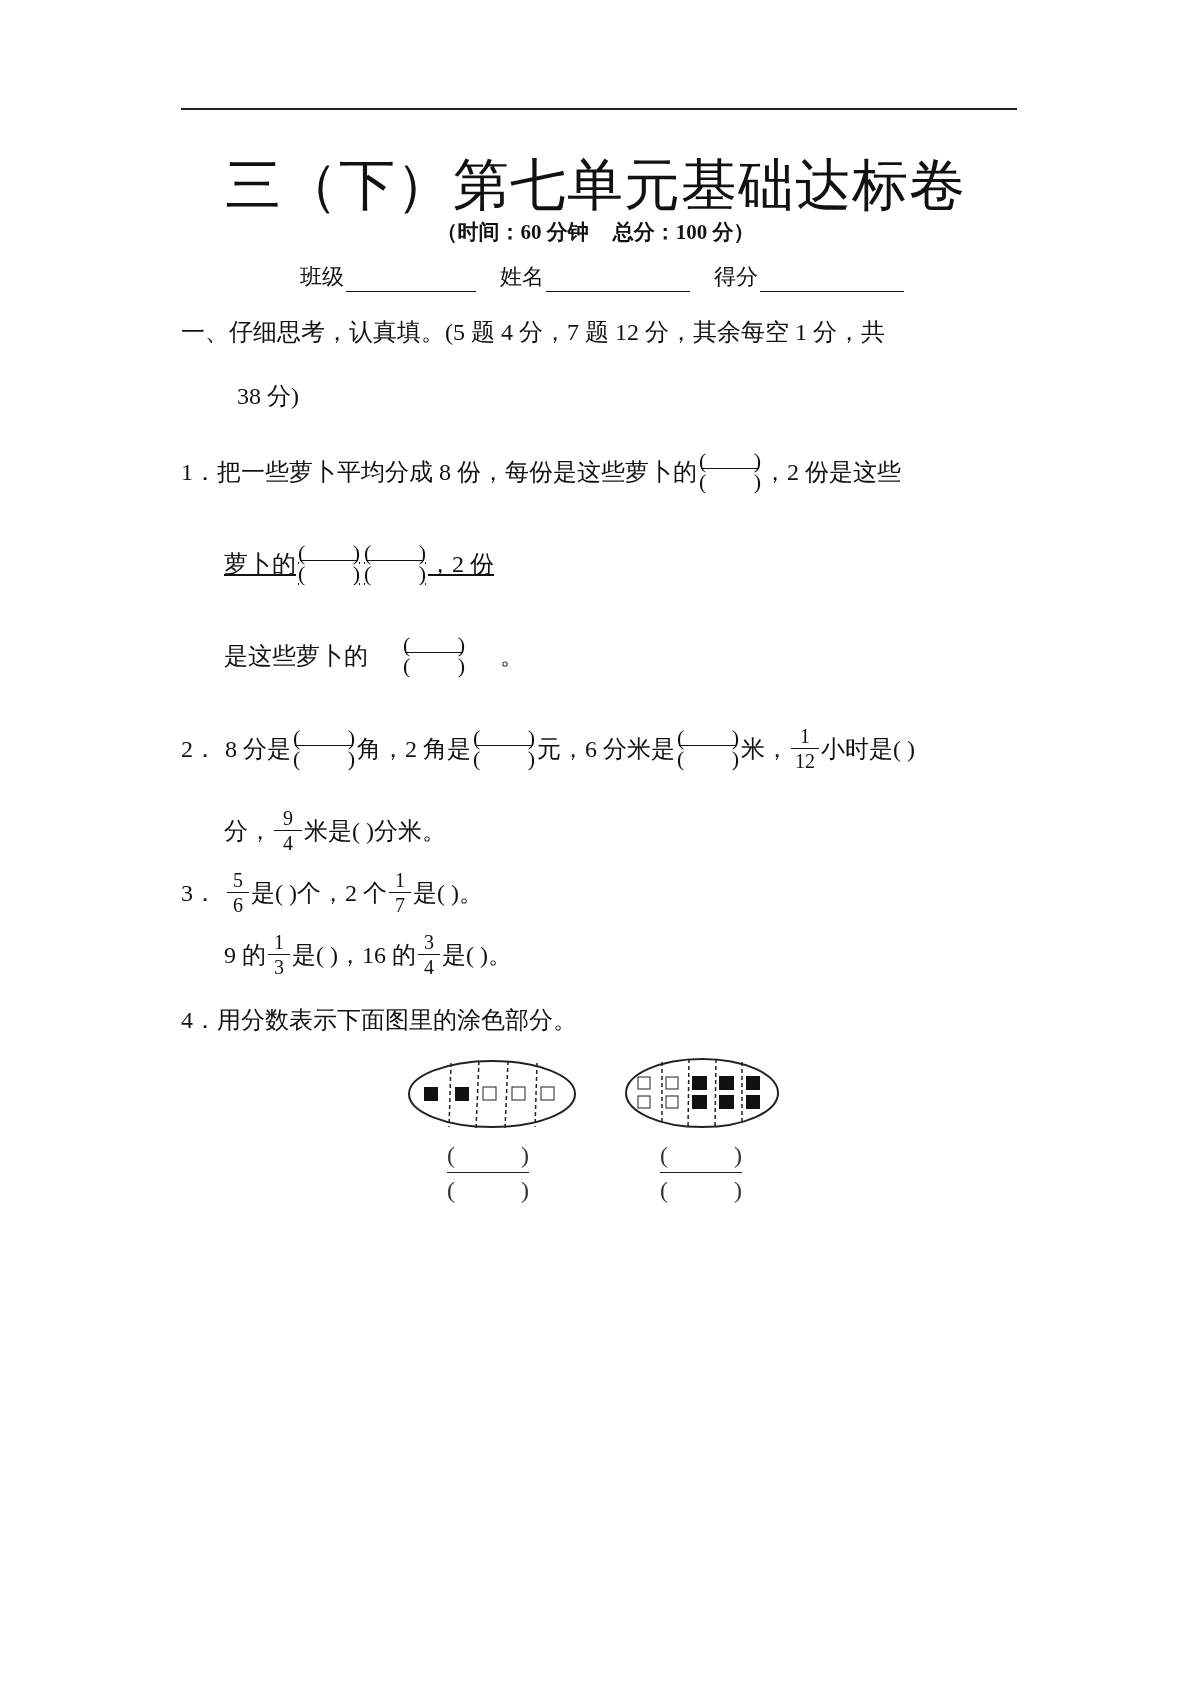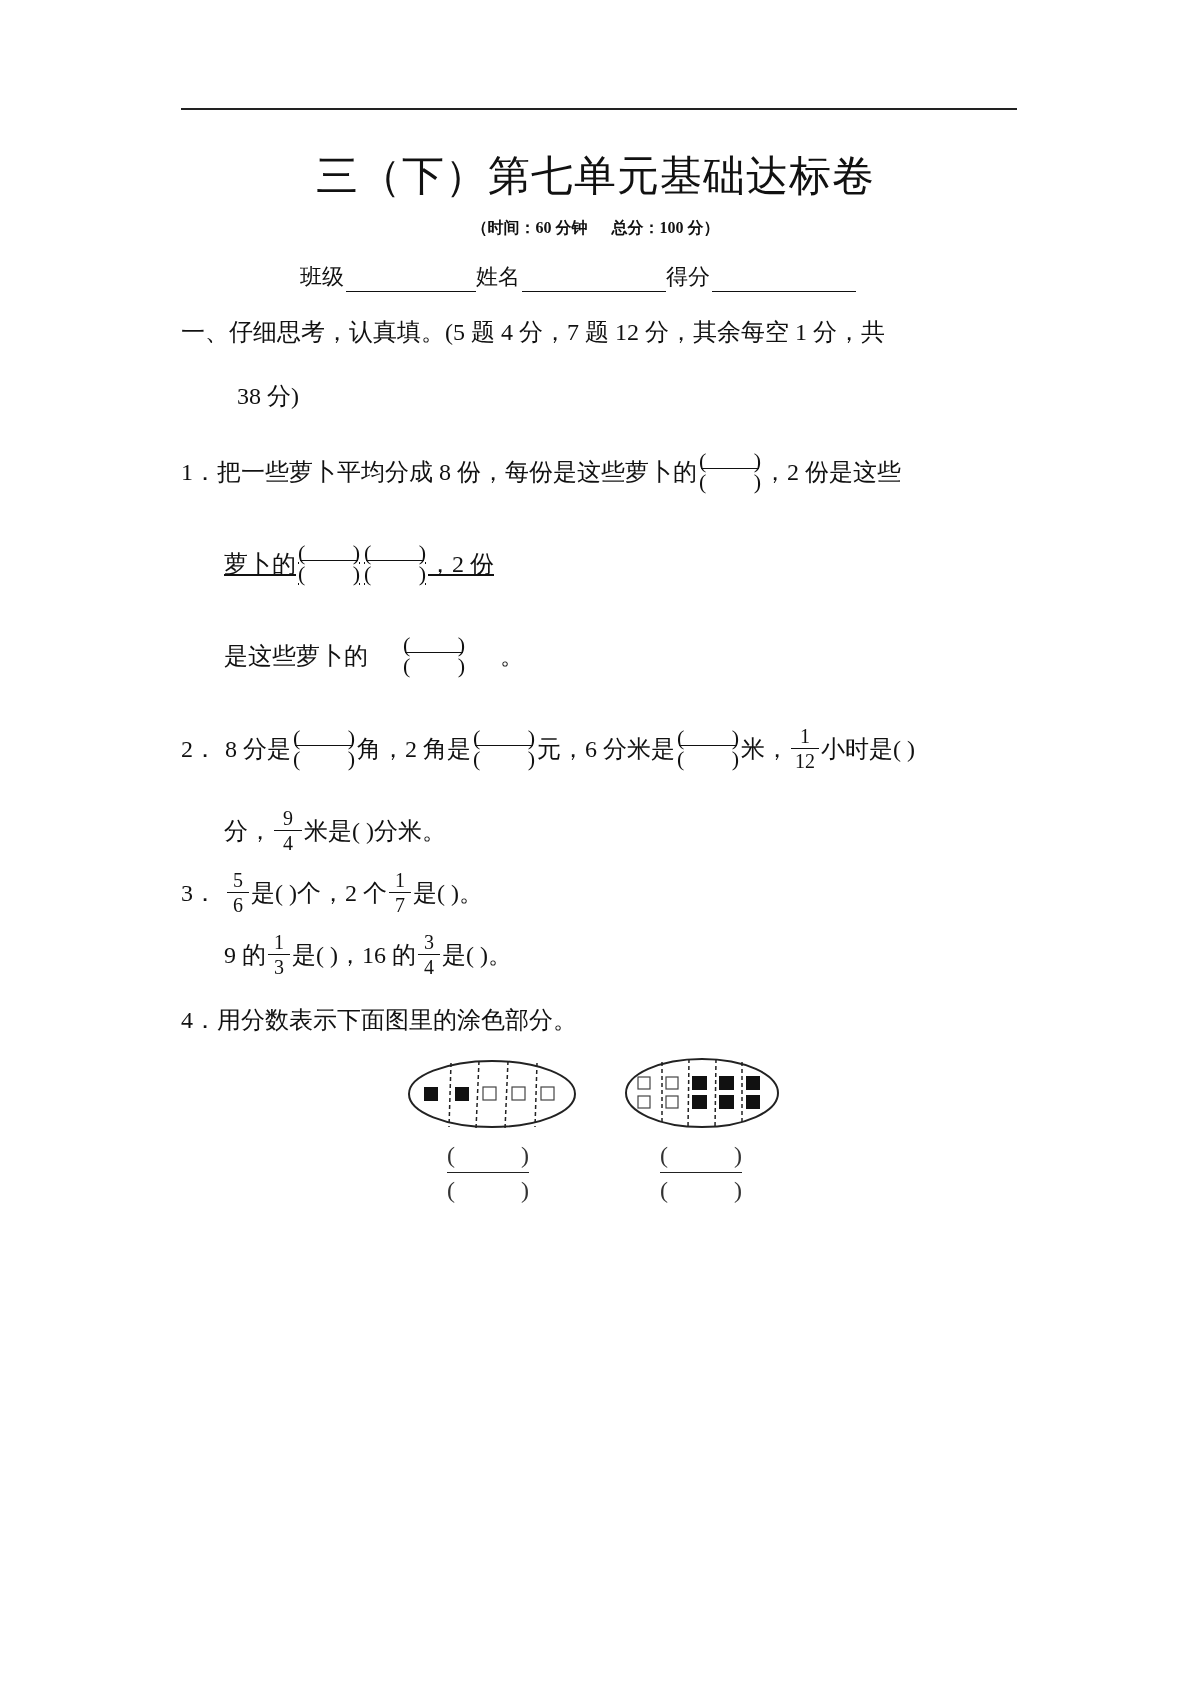--- a/index.html
+++ b/index.html
@@ -3,29 +3,29 @@
 <meta charset="utf-8">
 <style>
   html, body { margin: 0; padding: 0; background: #ffffff; }
   body {
     width: 1191px; height: 1684px; position: relative; overflow: hidden;
     font-family: "Liberation Serif", "DejaVu Serif", serif; color: #111;
   }
   .top-rule { position: absolute; left: 181px; top: 108px; width: 836px; height: 0; border-top: 2px solid #222; }
   .title {
     position: absolute; left: 0; width: 1191px; top: 148px; text-align: center;
-    font-family: "DejaVu Sans", "Liberation Sans", sans-serif; font-size: 42px; letter-spacing: 1px; color: #111;
+    font-family: "DejaVu Sans", "Liberation Sans", sans-serif; font-size: 56px; letter-spacing: 1px; color: #111;
   }
   .subtitle {
     position: absolute; left: 0; width: 1191px; top: 218px; text-align: center;
-    font-size: 16px; font-weight: bold;
+    font-size: 21px; font-weight: bold;
   }
   .subtitle .gap { display: inline-block; width: 24px; }
   .info-row {
-    position: absolute; top: 262px; left: 300px; font-size: 22px; display: flex; 
+    position: absolute; top: 262px; left: 300px; font-size: 22px; display: flex; gap: 24px;
   }
   .info-field { display: flex; align-items: flex-end; }
   .blank-line { display: inline-block; border-bottom: 1.5px solid #111; height: 24px; margin-left: 2px; }
   .line {
     position: absolute; font-size: 24px; white-space: nowrap; display: flex; align-items: center;
   }
   .frac {
     display: inline-flex; flex-direction: column; align-items: center; vertical-align: middle;
     margin: 0 2px; line-height: 1;
   }

